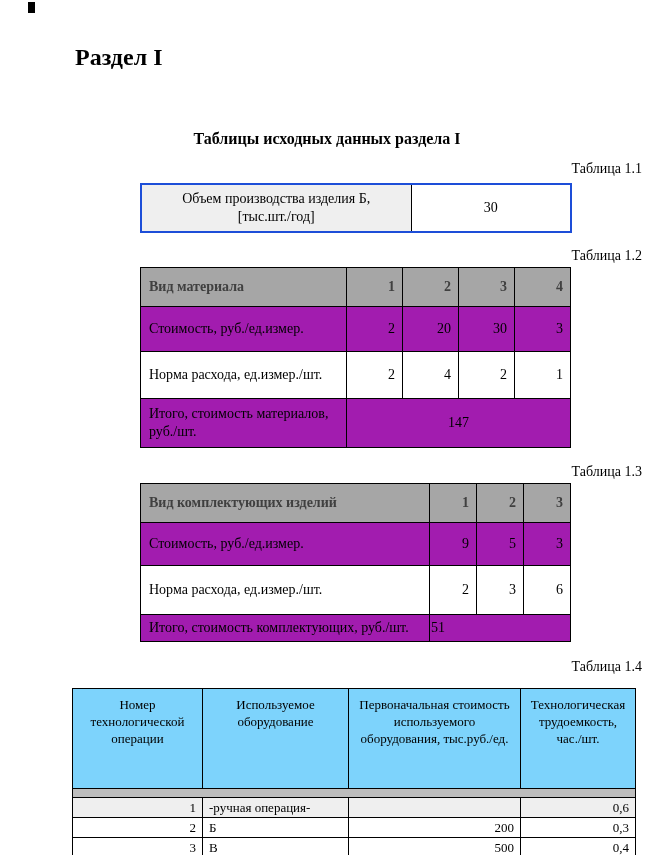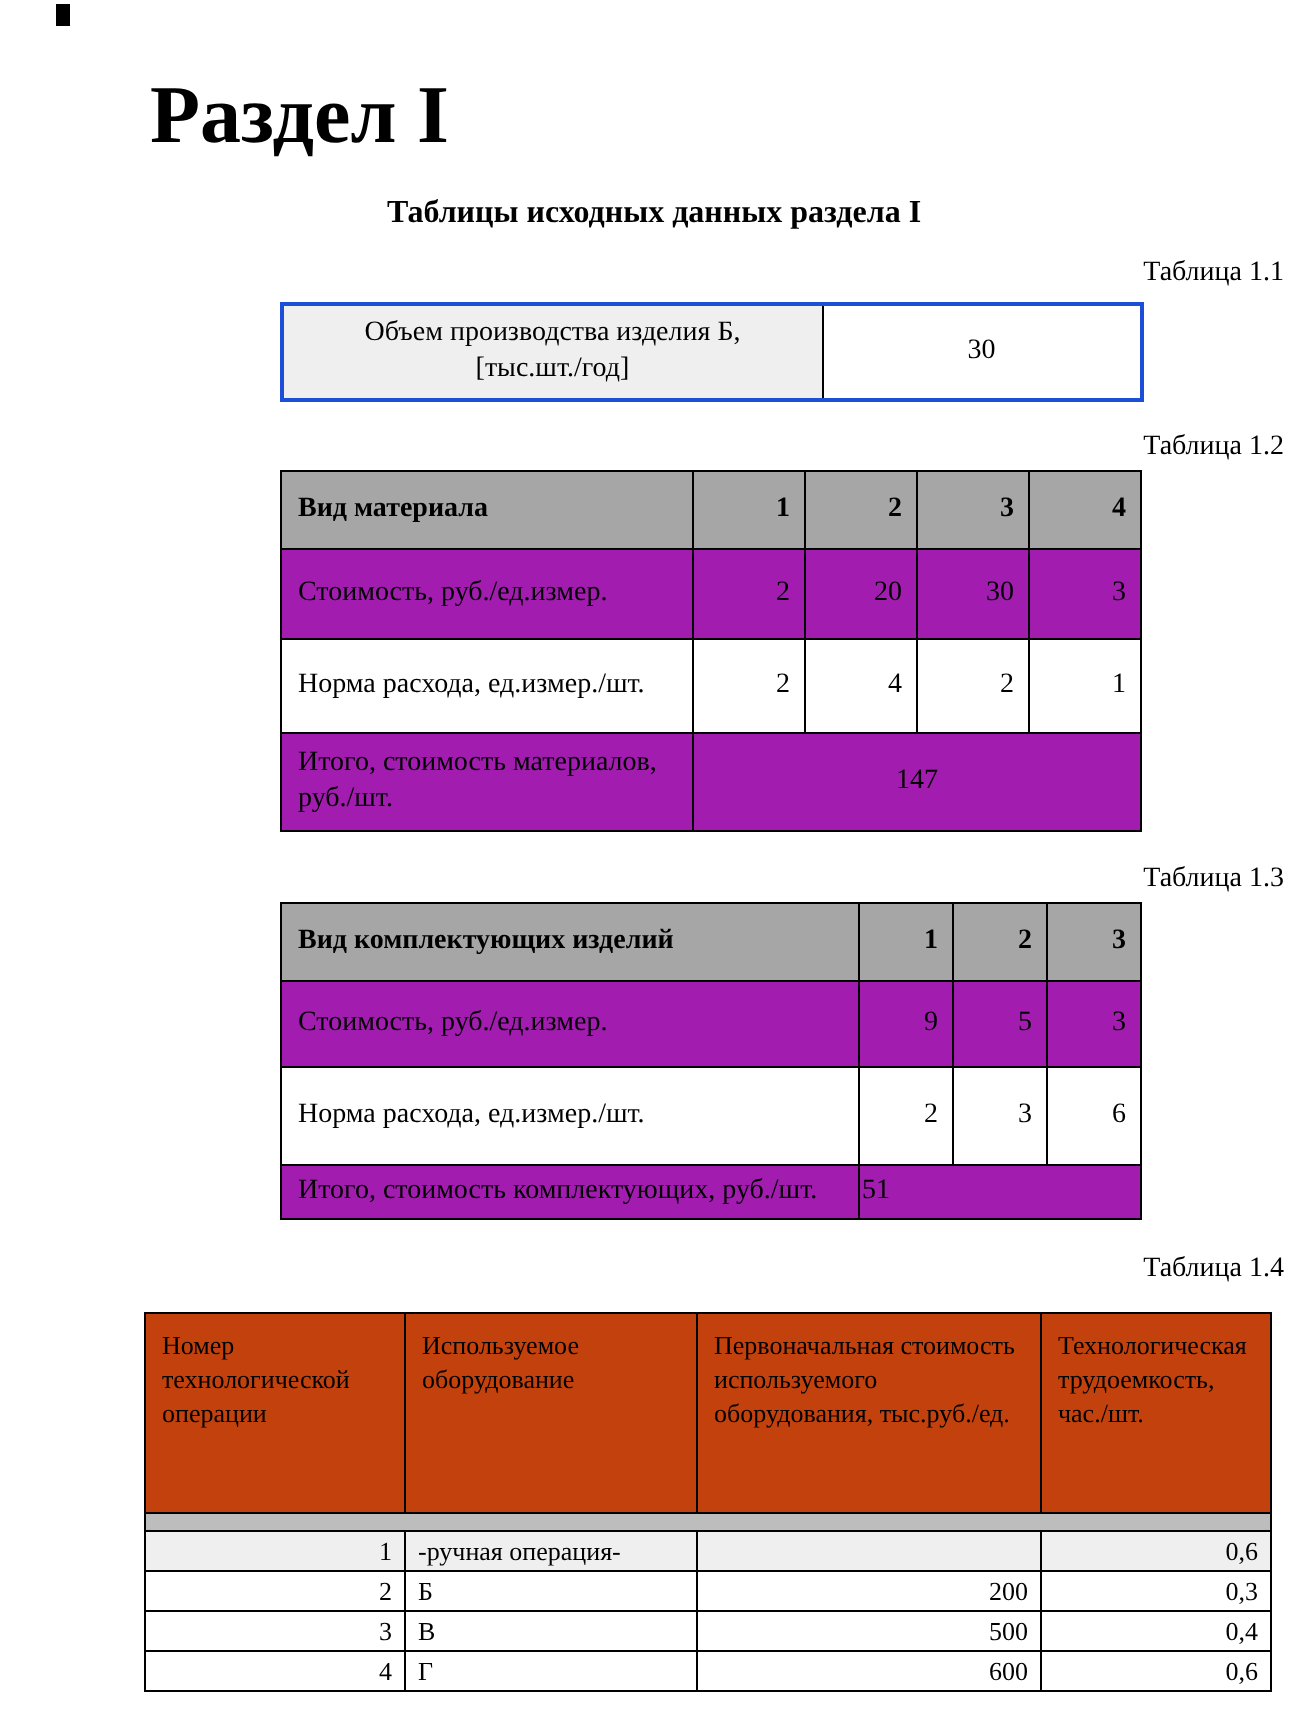--- a/index.html
+++ b/index.html
@@ -10,24 +10,24 @@
     color:#000;
     font-family:"Liberation Serif","DejaVu Serif",serif;
     overflow:hidden;
   }
   .artifact {
     position:absolute; left:28px; top:2px; width:7px; height:11px;
     background:#000;
   }
   .section-title {
     margin:36px 0 0 75px;
-    font-size:41px; font-weight:bold; line-height:42px;
+    font-size:24px; font-weight:bold; line-height:42px;
   }
   .subtitle {
-    margin-top:20px;
+    margin-top:52px;
     text-align:center;
     font-size:16px; font-weight:bold;
   }
   .caption {
     text-align:right;
     padding-right:12px;
     font-size:14px;
     line-height:18px;
   }
   .cap1 { margin-top:12px; }
@@ -39,42 +39,42 @@
   td { border:1px solid #000; font-size:14px; overflow:hidden; }
 
   
   .t11 { margin:5px 0 0 140px; width:430px; border:2px solid #1d4ed8; }
   .t11 td { height:44px; vertical-align:middle; }
   .t11 .lbl { background:#efefef; text-align:center; line-height:18px; }
   .t11 .val { text-align:center; }
 
   
   .t-std { margin:2px 0 0 140px; width:430px; }
-  .t-std .hdr td { background:#a6a6a6; color:#000000; font-weight:bold; }
+  .t-std .hdr td { background:#a6a6a6; color:#404040; font-weight:bold; }
   .t-std .lbl { text-align:left; padding-left:8px; }
   .t-std .num { text-align:right; padding-right:7px; }
   .t-std .shade { background:#a21caf; }
   .t12 .hdr td { height:36px; }
   .t12 .r1 td { height:42px; }
   .t12 .r2 td { height:44px; }
   .t12 .rt td { height:46px; }
   .t12 .merged { text-align:center; }
   .t13 .hdr td { height:36px; }
   .t13 .r1 td { height:40px; }
   .t13 .r2 td { height:46px; }
   .t13 .rt td { height:24px; }
   .t13 .merged { padding-right:7px; }
   .t12 .lbl2 { line-height:18px; }
 
   
   .t4 { margin:12px 0 0 72px; width:563px; font-size:13px; }
   .t4 td { font-size:13px; }
   .t4 .hrow td {
-    height:92px; vertical-align:top; text-align:left;
-    padding:7px 8px 0 8px; line-height:17px; background:#c2410c;
+    height:92px; vertical-align:top; text-align:center;
+    padding:7px 8px 0 8px; line-height:17px; background:#7dd3fc;
   }
   .t4 .sep td { height:8px; background:#bdbdbd; padding:0; }
   .t4 .drow td { height:17px; padding:1px 6px; vertical-align:middle; }
   .t4 .drow .c-num { text-align:right; }
   .t4 .drow .c-eq  { text-align:left; }
   .t4 .drow .c-cost{ text-align:right; }
   .t4 .drow .c-lab { text-align:right; }
   .t4 .gray { background:#efefef; }
 </style>
 </head>

